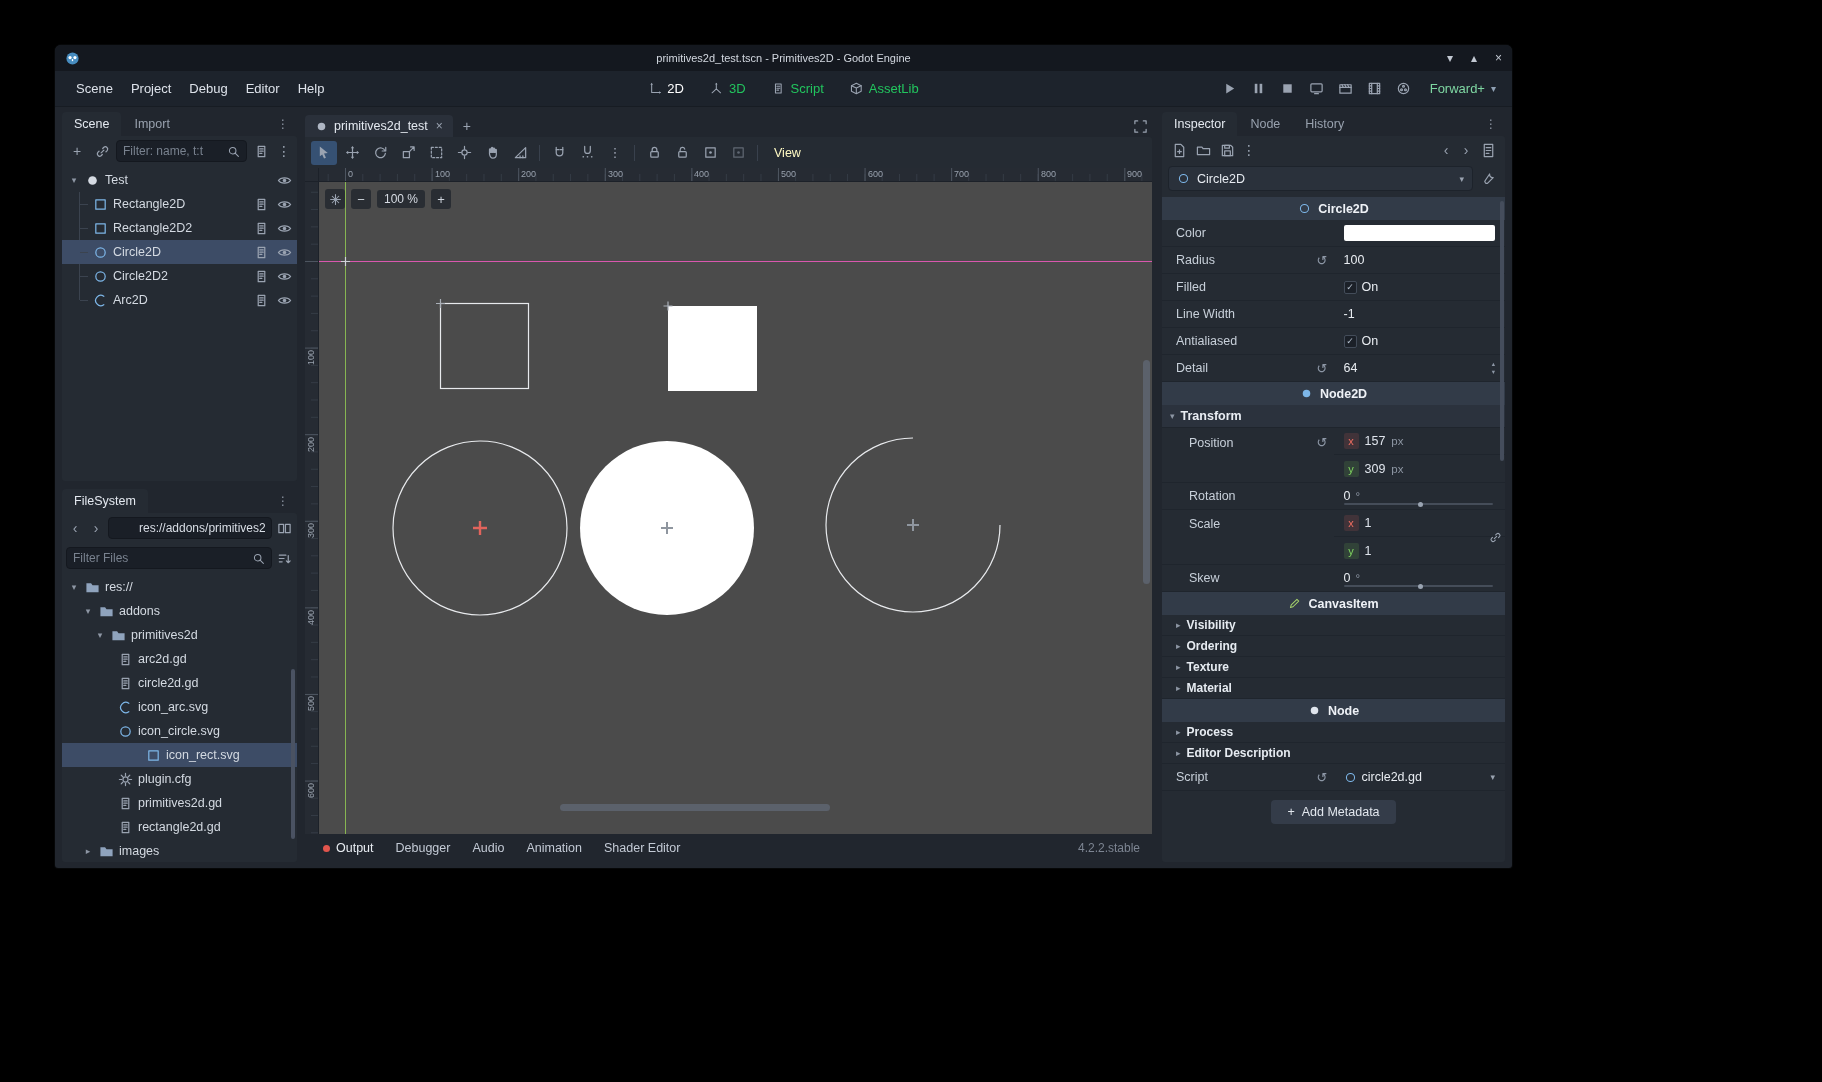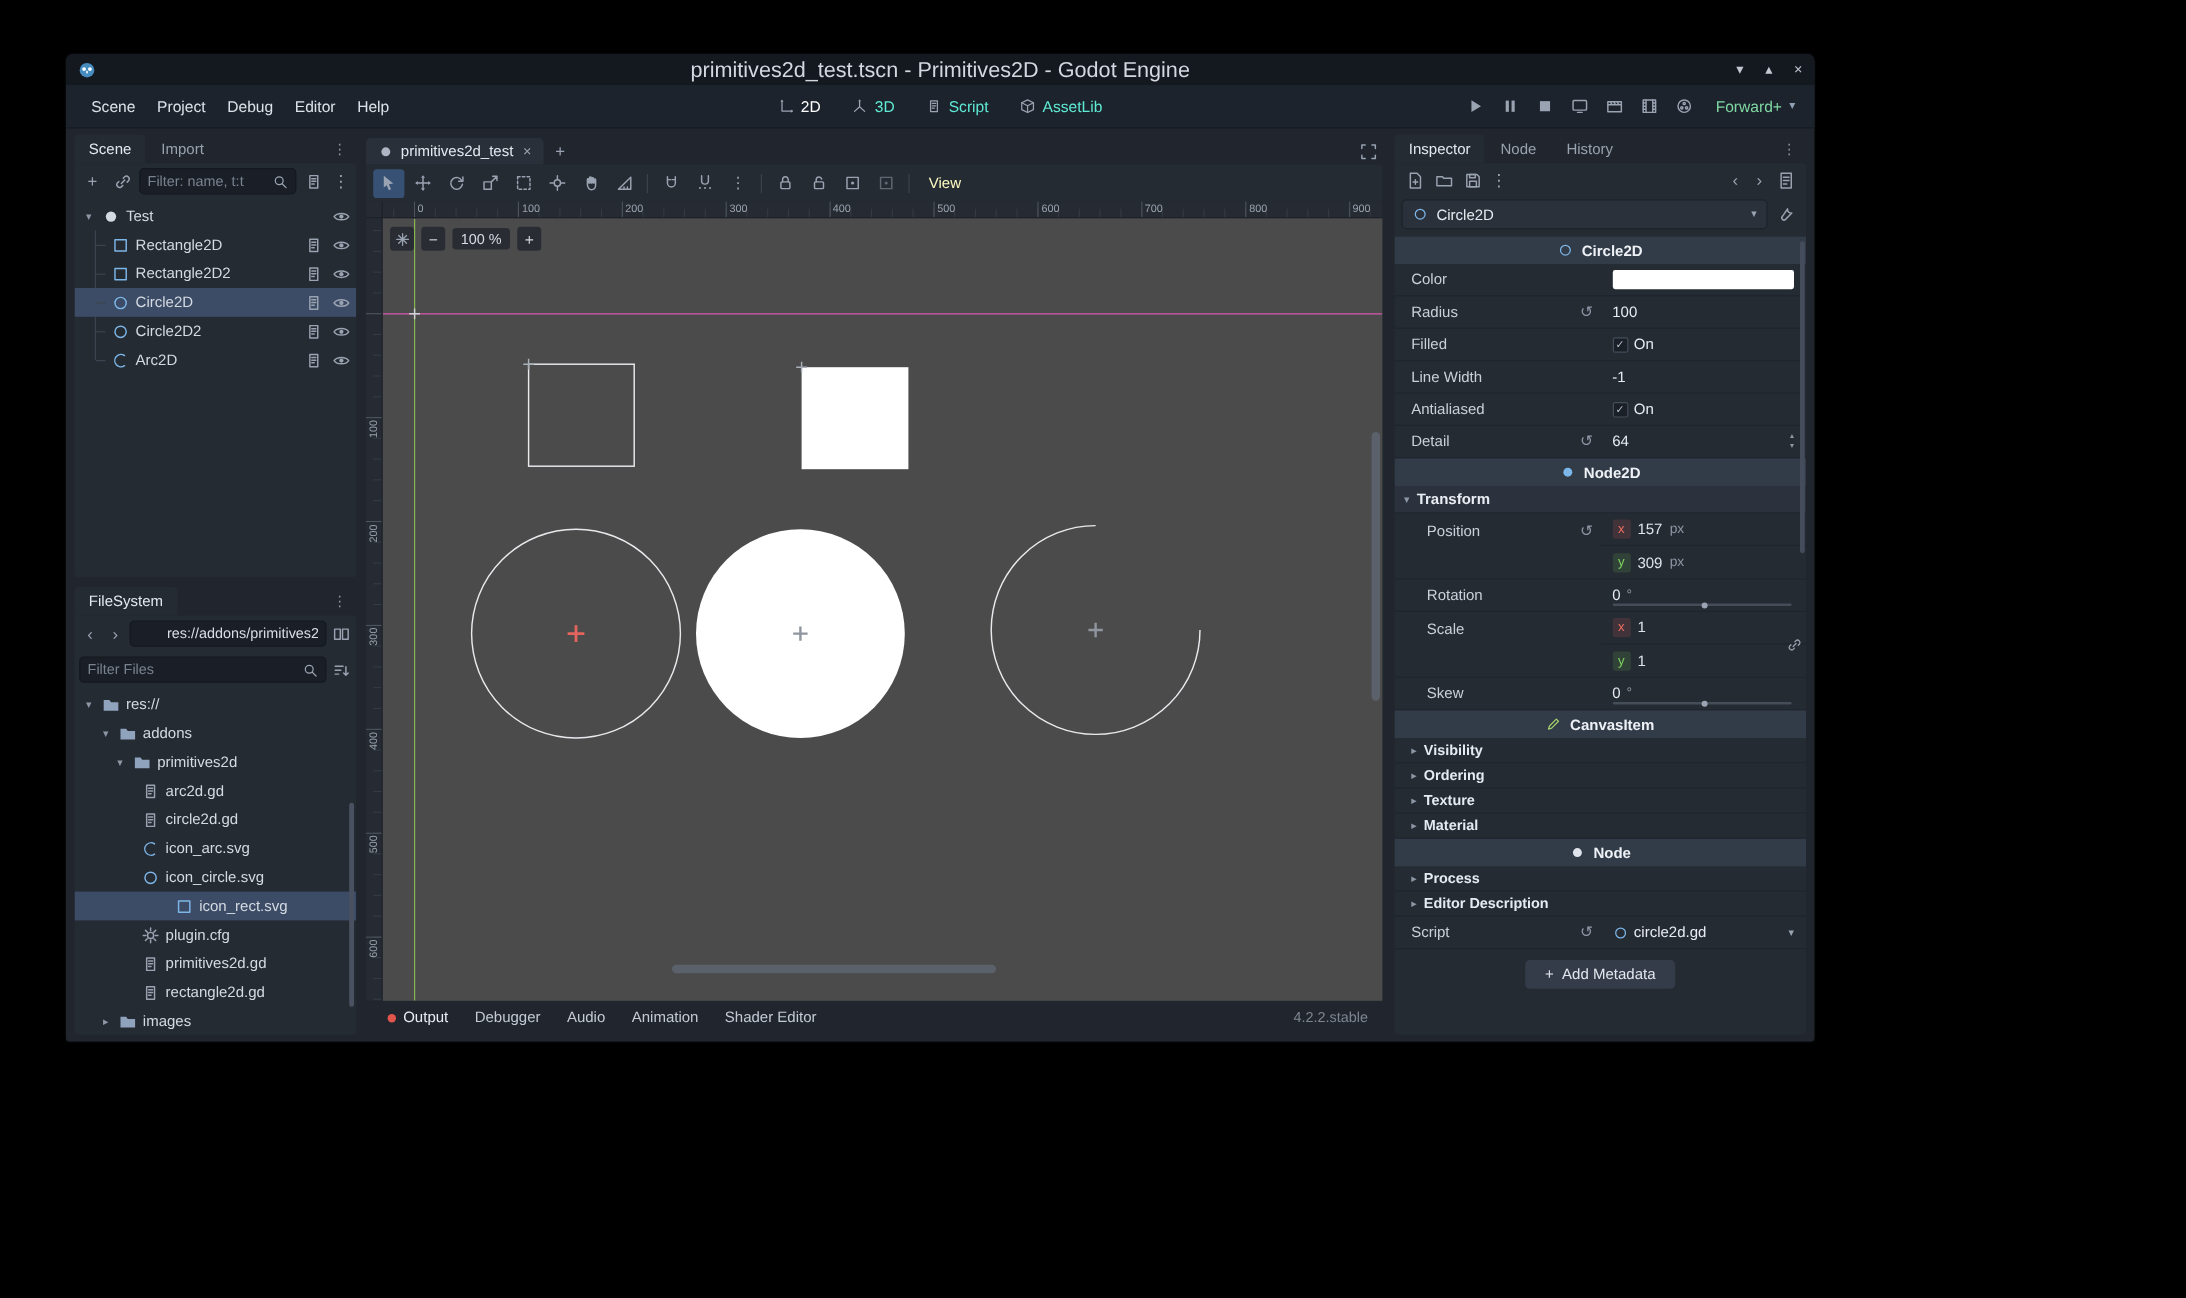--- a/index.html
+++ b/index.html
@@ -2,27 +2,27 @@
 <html><head>
 <meta charset="utf-8">
 <style>
   *{margin:0;padding:0;box-sizing:border-box}
   html,body{width:1822px;height:1082px;background:#000;overflow:hidden}
   body{font-family:"Liberation Sans","DejaVu Sans",sans-serif;color:#dfe4ec;font-size:13px}
   .screen{position:relative;width:1822px;height:1082px;background:#000}
   .window{position:absolute;left:55px;top:45px;width:1457px;height:823px;background:#21262e;border-radius:6px 6px 3px 3px;display:flex;flex-direction:column;box-shadow:0 0 0 1px #060708}
   
   .titlebar{height:26px;background:#14181f;border-radius:6px 6px 0 0;display:flex;align-items:center;padding:0 10px;position:relative;flex:none}
-  .title{position:absolute;left:50%;transform:translateX(-50%);font-size:18px;color:#d3d8e0;white-space:nowrap}
+  .title{position:absolute;left:50%;transform:translateX(-50%);font-size:11px;color:#d3d8e0;white-space:nowrap}
   .wbtns{margin-left:auto;display:flex;gap:18px;color:#c2c8d2;font-size:12px}
   
   .menubar{height:36px;background:#1d232c;display:flex;align-items:center;padding:0 12px;position:relative;flex:none;border-bottom:1px solid #171c23}
   .menu{padding:4px 9px;color:#dde2ea;font-size:13px;border-radius:3px}
   .modes{position:absolute;left:50%;transform:translateX(-50%);display:flex;gap:10px;align-items:center}
-  .mode{display:flex;gap:6px;align-items:center;padding:3px 8px;color:#5eead4;font-size:13px;border-radius:3px}
+  .mode{display:flex;gap:6px;align-items:center;padding:3px 8px;color:#22c55e;font-size:13px;border-radius:3px}
   .mode.active{color:#ffffff}
   .runbar{margin-left:auto;display:flex;align-items:center;gap:4px}
   .rbtn{width:25px;height:24px;display:flex;align-items:center;justify-content:center;color:#97a1af;border-radius:3px}
   .renderer{display:flex;align-items:center;gap:6px;color:#7ed6a2;font-size:13px;padding:3px 4px 3px 10px}
   .renderer .chev{color:#8fa0b4;font-size:10px}
   
   .workspace{flex:1;display:flex;gap:8px;padding:3px 7px 6px;min-height:0}
   .ldock{width:235px;display:flex;flex-direction:column;gap:6px;flex:none;min-height:0}
   .rdock{width:343px;flex:none;display:flex;flex-direction:column;min-height:0;margin-left:2px}
   .center{flex:1;display:flex;flex-direction:column;min-width:0}

